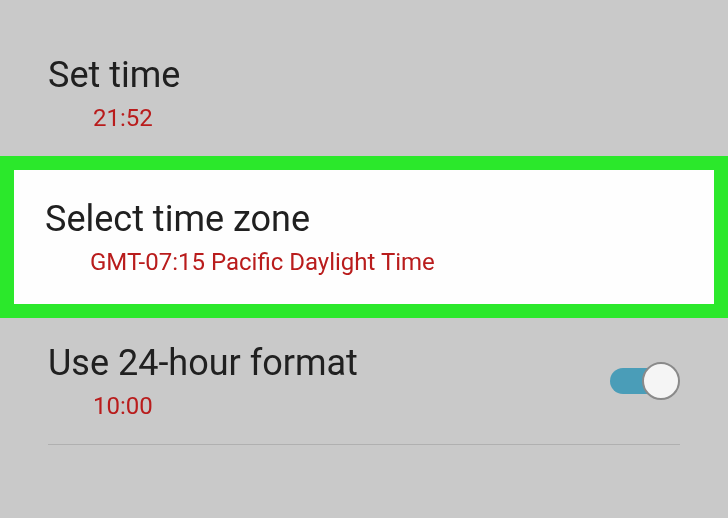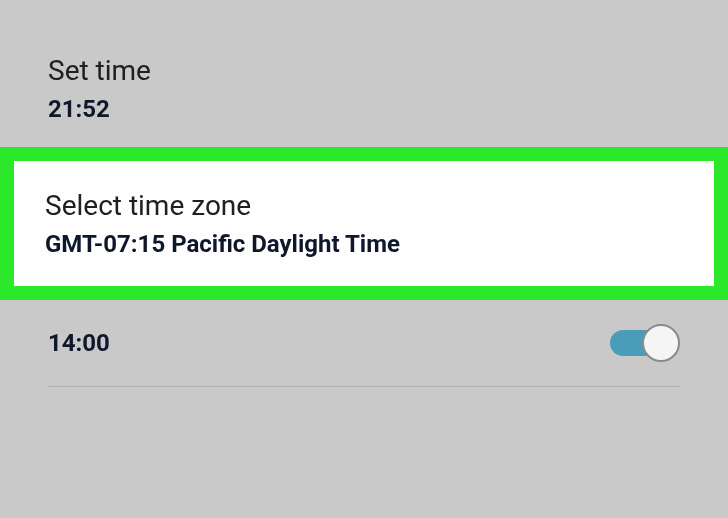--- a/index.html
+++ b/index.html
@@ -15,29 +15,30 @@
       overflow: hidden;
     }
     .settings-list {
       width: 100%;
     }
     .setting-item {
       padding: 24px 48px;
       cursor: pointer;
     }
     .setting-title {
-      font-size: 28px;
+      font-size: 36px;
       color: #202020;
       font-weight: 400;
       margin-bottom: 8px;
     }
     .setting-subtitle {
       font-size: 24px;
-      color: #0f172a;
-      font-weight: 700;
+      color: #b91c1c;
+      font-weight: 400;
+      margin-left: 45px;
     }
     .divider {
       height: 1px;
       background: #b0b0b0;
       margin: 0 48px;
     }
     .highlighted-wrapper {
       background: #2be82b;
       padding: 14px;
       margin: 0;
@@ -98,21 +99,22 @@
 
   <div class="highlighted-wrapper">
     <div class="highlighted-inner">
       <div class="setting-title">Select time zone</div>
       <div class="setting-subtitle">GMT-07:15 Pacific Daylight Time</div>
     </div>
   </div>
 
   <div class="setting-row">
     <div class="text-content">
-      <div class="setting-subtitle">14:00</div>
+      <div class="setting-title">Use 24-hour format</div>
+      <div class="setting-subtitle">10:00</div>
     </div>
     <div class="toggle">
       <div class="toggle-track"></div>
       <div class="toggle-thumb"></div>
     </div>
   </div>
 
   <div class="divider"></div>
 </div>
 

